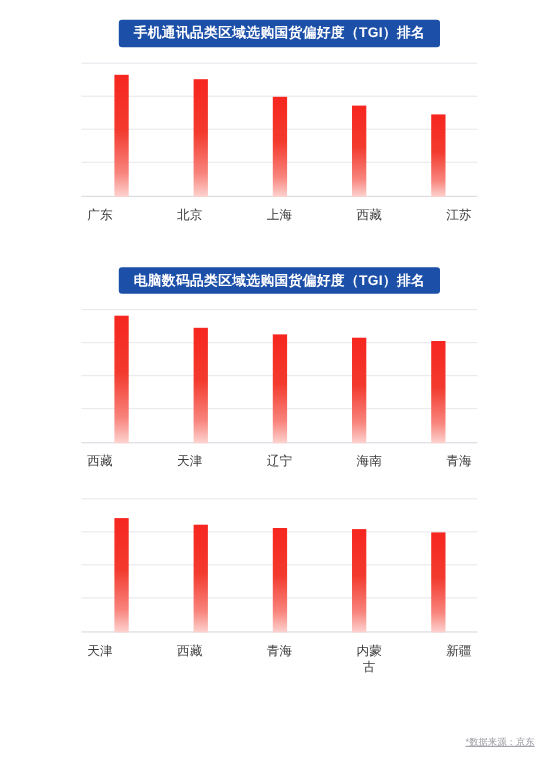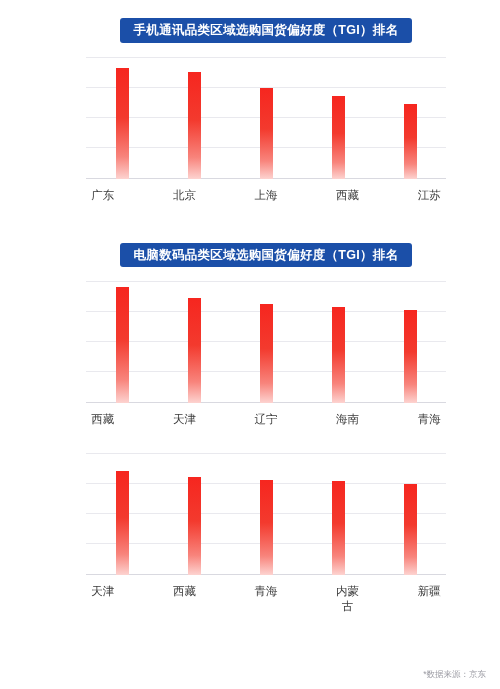--- a/index.html
+++ b/index.html
@@ -13,21 +13,21 @@
     font-family: "Liberation Sans", sans-serif;
     color: #333;
     overflow: hidden;
     position: relative;
   }
   .page {
     width: 500px;
     height: 689px;
     position: relative;
     box-sizing: border-box;
-    padding: 18px 0 0 16px;
+    padding: 18px 0 0 4px;
   }
   .chart-block {
     position: relative;
     width: 500px;
   }
   .title-wrap {
     display: flex;
     justify-content: center;
     align-items: center;
   }
@@ -106,20 +106,21 @@
     text-align: center;
     font-size: 11.5px;
     color: #3a3a3a;
   }
   .source {
     position: absolute;
     right: 14px;
     bottom: 8px;
     font-size: 8.5px;
     color: #9a9aa2;
+    text-decoration: underline;
   }
 </style>
 </head>
 <body>
 
 <div class="page">
 
   <div class="chart-block">
     <div class="title-wrap">
       <div class="chart-title">手机通讯品类区域选购国货偏好度（TGI）排名</div>

